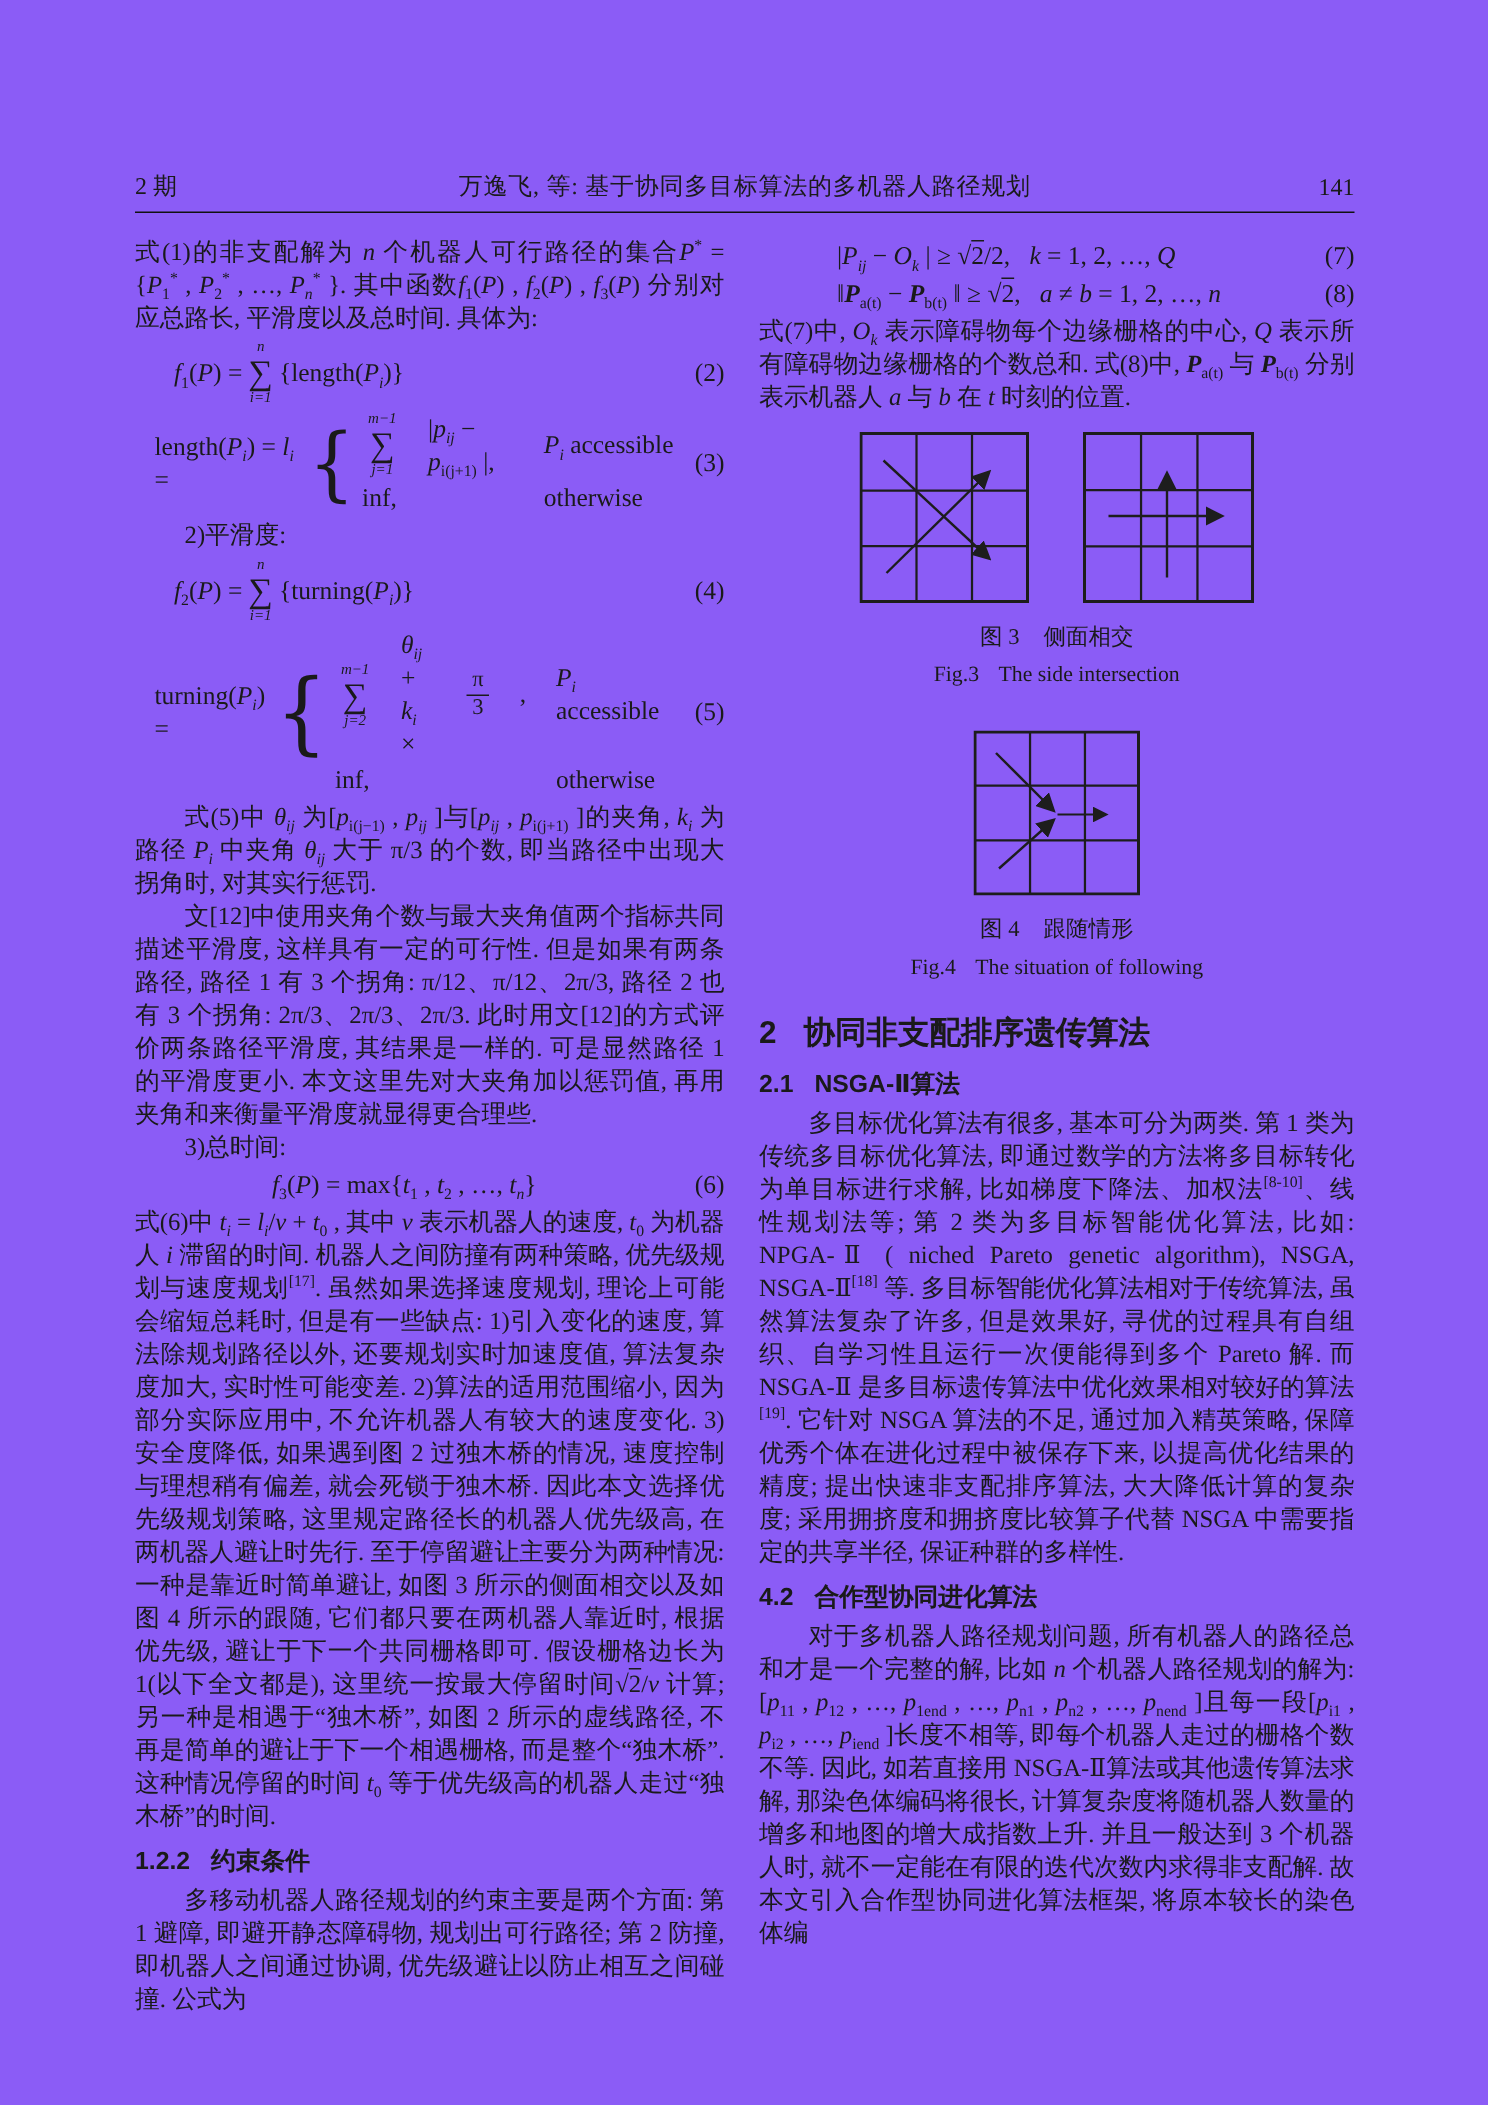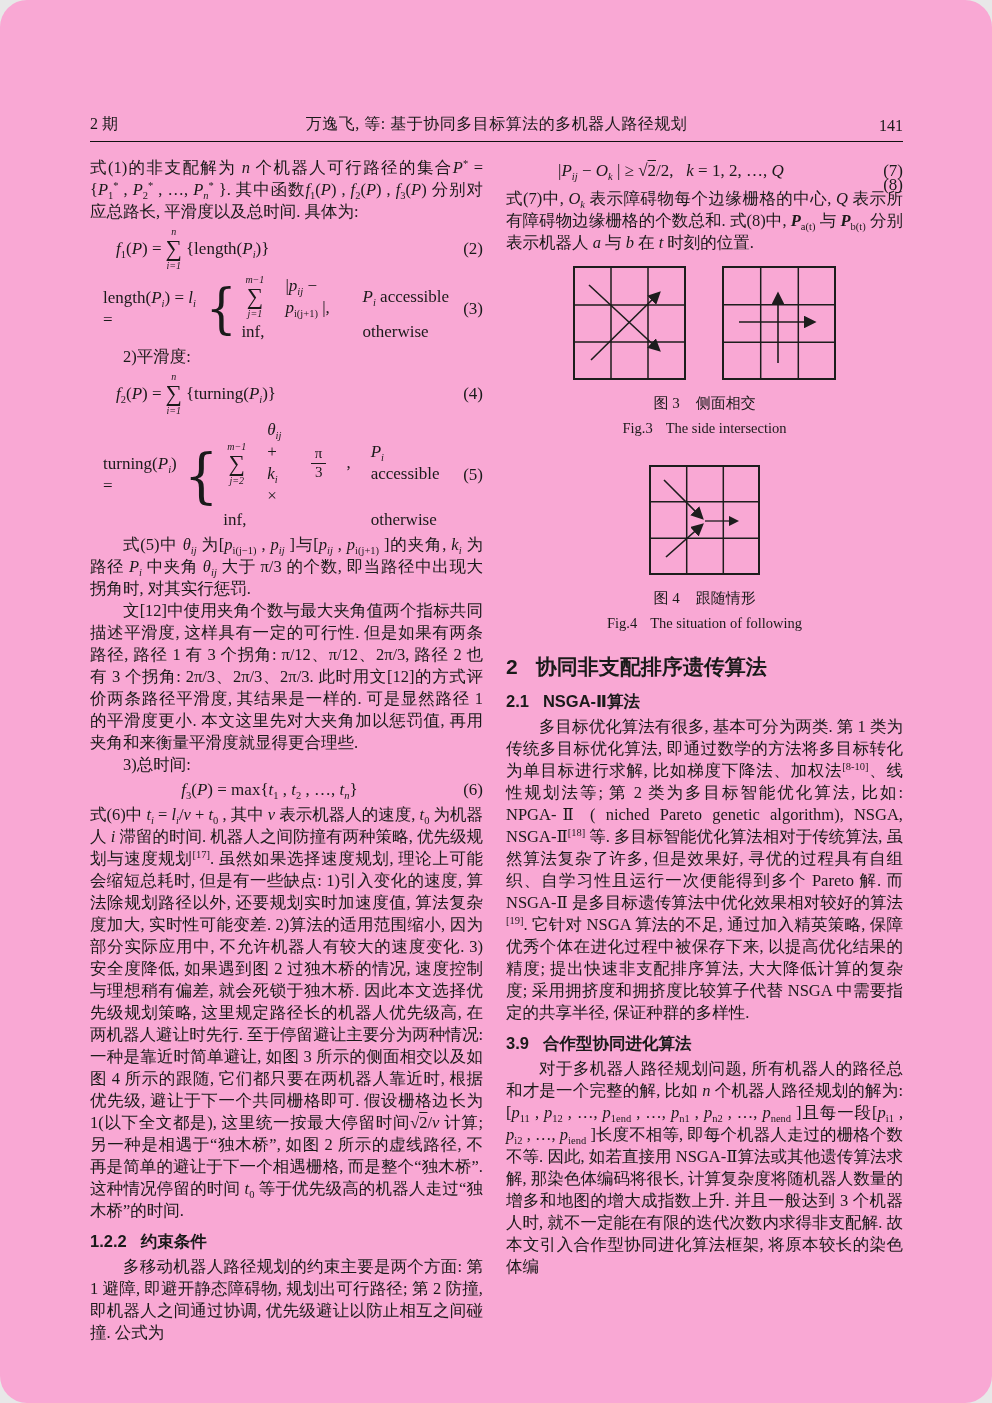--- a/index.html
+++ b/index.html
@@ -1,17 +1,17 @@
 <!DOCTYPE html>
 <html lang="zh"><head>
 <meta charset="utf-8">
 <style>
   html,body{margin:0;padding:0;background:#e8e8e8;}
-  .page{position:relative;width:992px;height:1403px;background:#f9a8d4;margin:0 auto;
-        font-family:"Liberation Serif","DejaVu Serif",serif;color:#1a1a1a;overflow:hidden;border-radius:27px;}
+  .page{position:relative;width:992px;height:1403px;background:#8b5cf6;margin:0 auto;
+        font-family:"Liberation Serif","DejaVu Serif",serif;color:#1a1a1a;overflow:hidden;}
   
   .pg-header{position:absolute;left:90px;top:108px;width:813px;height:34px;
              display:flex;align-items:flex-end;border-bottom:1.6px solid #111;
              padding-bottom:6px;box-sizing:border-box;font-size:16px;}
   .pg-header .issue{width:120px;text-align:left;}
   .pg-header .rtitle{flex:1;text-align:center;letter-spacing:.5px;}
   .pg-header .pageno{width:120px;text-align:right;font-family:Liberation Serif, serif;}
   
   .col{position:absolute;top:157px;font-size:16.5px;line-height:22px;}
   .col-left{left:90px;width:393px;}
@@ -157,20 +157,21 @@
     <p class="body indent">多移动机器人路径规划的约束主要是两个方面: 第 1 避障, 即避开静态障碍物, 规划出可行路径; 第 2 防撞, 即机器人之间通过协调, 优先级避让以防止相互之间碰撞. 公式为</p>
   </div>
 
   <div class="col col-right">
 
     <div class="eq eq-ind3">
       <span>|<i>P<sub>ij</sub></i> − <i>O<sub>k</sub></i> | ≥ √<span class="ol">2</span>/2, &nbsp;&nbsp;<i>k</i> = 1, 2, …, <i>Q</i></span>
       <span class="eq-num">(7)</span>
     </div>
     <div class="eq eq-ind3">
+      <span>‖<b><i>P</i></b><sub>a(t)</sub> − <b><i>P</i></b><sub>b(t)</sub> ‖ ≥ √<span class="ol">2</span>, &nbsp;&nbsp;<i>a</i> ≠ <i>b</i> = 1, 2, …, <i>n</i></span>
       <span class="eq-num">(8)</span>
     </div>
 
     <p class="body">式(7)中, <i>O<sub>k</sub></i> 表示障碍物每个边缘栅格的中心, <i>Q</i> 表示所有障碍物边缘栅格的个数总和. 式(8)中, <b><i>P</i></b><sub>a(t)</sub> 与 <b><i>P</i></b><sub>b(t)</sub> 分别表示机器人 <i>a</i> 与 <i>b</i> 在 <i>t</i> 时刻的位置.</p>
 
     <div class="fig">
       <div class="fig-grids">
         <svg width="113" height="114">
           <defs>
             <marker id="ah1" viewBox="0 0 10 10" refX="8" refY="5" markerWidth="8" markerHeight="8" orient="auto">
@@ -234,20 +235,20 @@
     </div>
 
     <div class="h-sub">
       <span>2.1</span>
       <span>NSGA-Ⅱ算法</span>
     </div>
 
     <p class="body indent">多目标优化算法有很多, 基本可分为两类. 第 1 类为传统多目标优化算法, 即通过数学的方法将多目标转化为单目标进行求解, 比如梯度下降法、加权法<sup>[8-10]</sup>、线性规划法等; 第 2 类为多目标智能优化算法, 比如: NPGA-Ⅱ ( niched Pareto genetic algorithm), NSGA, NSGA-Ⅱ<sup>[18]</sup> 等. 多目标智能优化算法相对于传统算法, 虽然算法复杂了许多, 但是效果好, 寻优的过程具有自组织、自学习性且运行一次便能得到多个 Pareto 解. 而 NSGA-Ⅱ 是多目标遗传算法中优化效果相对较好的算法<sup>[19]</sup>. 它针对 NSGA 算法的不足, 通过加入精英策略, 保障优秀个体在进化过程中被保存下来, 以提高优化结果的精度; 提出快速非支配排序算法, 大大降低计算的复杂度; 采用拥挤度和拥挤度比较算子代替 NSGA 中需要指定的共享半径, 保证种群的多样性.</p>
 
     <div class="h-sub">
-      <span>3.9</span>
+      <span>4.2</span>
       <span>合作型协同进化算法</span>
     </div>
 
     <p class="body indent">对于多机器人路径规划问题, 所有机器人的路径总和才是一个完整的解, 比如 <i>n</i> 个机器人路径规划的解为: [<i>p</i><sub>11</sub> , <i>p</i><sub>12</sub> , …, <i>p</i><sub>1end</sub> , …, <i>p</i><sub>n1</sub> , <i>p</i><sub>n2</sub> , …, <i>p</i><sub>nend</sub> ]且每一段[<i>p</i><sub>i1</sub> , <i>p</i><sub>i2</sub> , …, <i>p</i><sub>iend</sub> ]长度不相等, 即每个机器人走过的栅格个数不等. 因此, 如若直接用 NSGA-Ⅱ算法或其他遗传算法求解, 那染色体编码将很长, 计算复杂度将随机器人数量的增多和地图的增大成指数上升. 并且一般达到 3 个机器人时, 就不一定能在有限的迭代次数内求得非支配解. 故本文引入合作型协同进化算法框架, 将原本较长的染色体编</p>
   </div>
 
 </div>
 
 </body></html>

